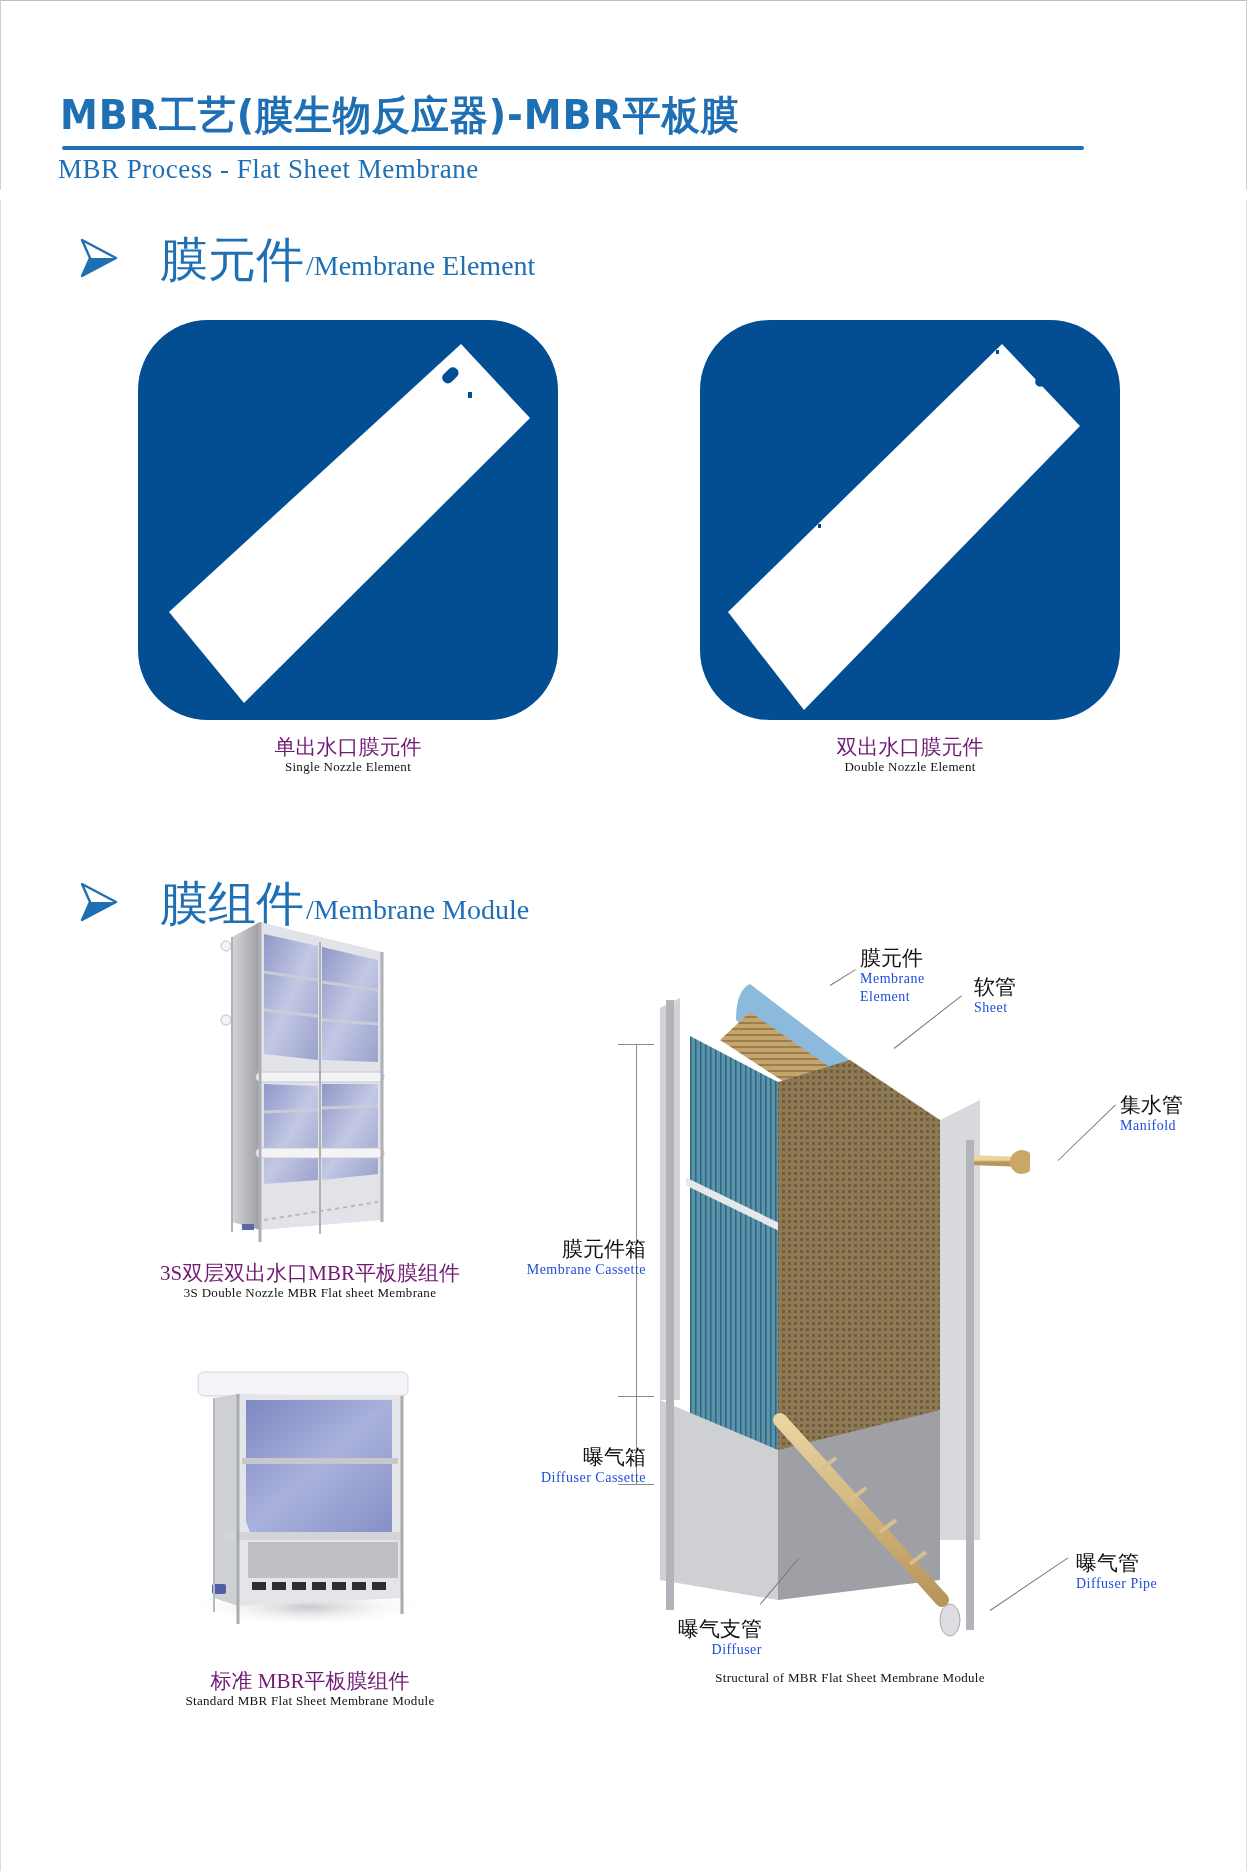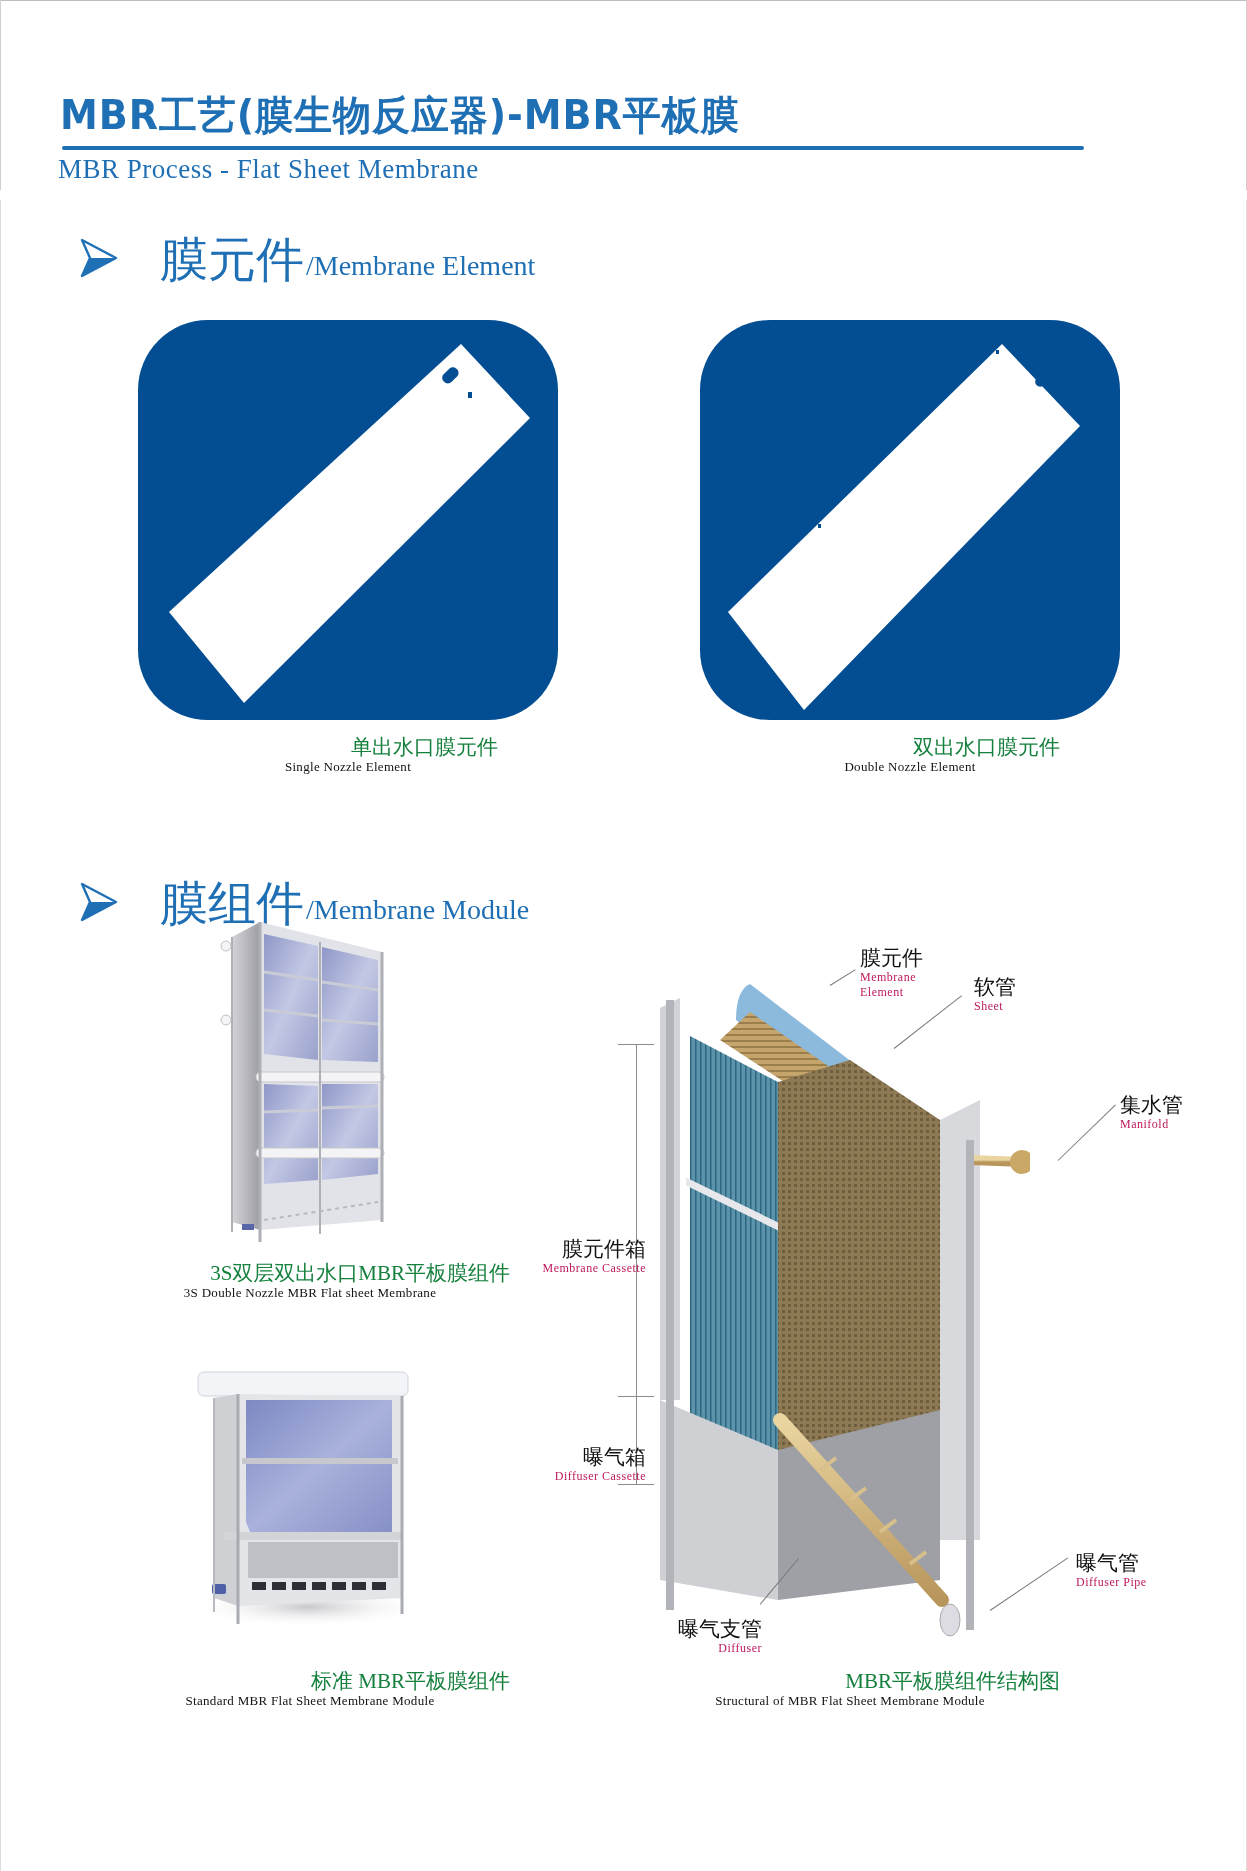--- a/index.html
+++ b/index.html
@@ -16,30 +16,30 @@
 
   .section-head { position:absolute; left:80px; display:flex; align-items:flex-end; white-space:nowrap; }
   .section-arrow { width:38px; height:40px; margin-right:42px; margin-bottom:6px; }
   .section-cn { font-family:"Liberation Serif", serif; font-size:48px; color:#1f6fb5; line-height:1; }
   .section-en { font-family:"Liberation Serif", serif; font-size:28px; color:#1f6fb5; margin-left:2px; margin-bottom:2px; }
 
   .tile { position:absolute; width:420px; height:400px; background:#034d93; border-radius:70px; overflow:hidden; }
   .tile svg { position:absolute; left:0; top:0; }
 
   .caption { position:absolute; text-align:center; white-space:nowrap; }
-  .caption .cn { font-family:"Liberation Serif", serif; font-size:21px; color:#15803d; line-height:1.1;text-align:right; }
+  .caption .cn { font-family:"Liberation Serif", serif; font-size:21px; color:#701a75; line-height:1.1; }
   .caption .en { font-family:"Liberation Serif", serif; font-size:13px; color:#111; line-height:1.2; letter-spacing:0.3px; }
   .caption.big .cn { font-size:21px; }
   .caption.big .en { font-size:13px; }
 
   .photo { position:absolute; }
 
   .callout { position:absolute; white-space:nowrap; }
   .callout .cn { font-family:"Liberation Serif", serif; font-size:21px; color:#111; line-height:1.1; }
-  .callout .en { font-family:"Liberation Serif", serif; font-size:12px; color:#be185d; line-height:1.25; letter-spacing:0.5px; }
+  .callout .en { font-family:"Liberation Serif", serif; font-size:14px; color:#1d4ed8; line-height:1.25; letter-spacing:0.5px; }
   .callout.right-align { text-align:right;margin-top:28px; }
   .leader { position:absolute; height:1px; background:#7a7a7a; transform-origin:left center; }
   .dim-line { position:absolute; background:#8c8c8c; }
 </style>
 </head>
 <body>
 
 <div class="frame-top"></div>
 <div class="frame-left"></div>
 <div class="frame-right"></div>
@@ -275,15 +275,14 @@
 </div>
 <div class="leader" style="left:990px; top:1610px; width:94px; transform:rotate(-34deg);"></div>
 
 <div class="callout right-align" style="left:640px; top:1590px; width:122px;">
   <div class="cn">曝气支管</div>
   <div class="en">Diffuser</div>
 </div>
 <div class="leader" style="left:760px; top:1604px; width:60px; transform:rotate(-50deg);"></div>
 
 <div class="caption big" style="left:640px; top:1670px; width:420px;">
-  <div class="cn">MBR平板膜组件结构图</div>
   <div class="en">Structural of  MBR  Flat Sheet Membrane Module</div>
 </div>
 
 </body></html>

